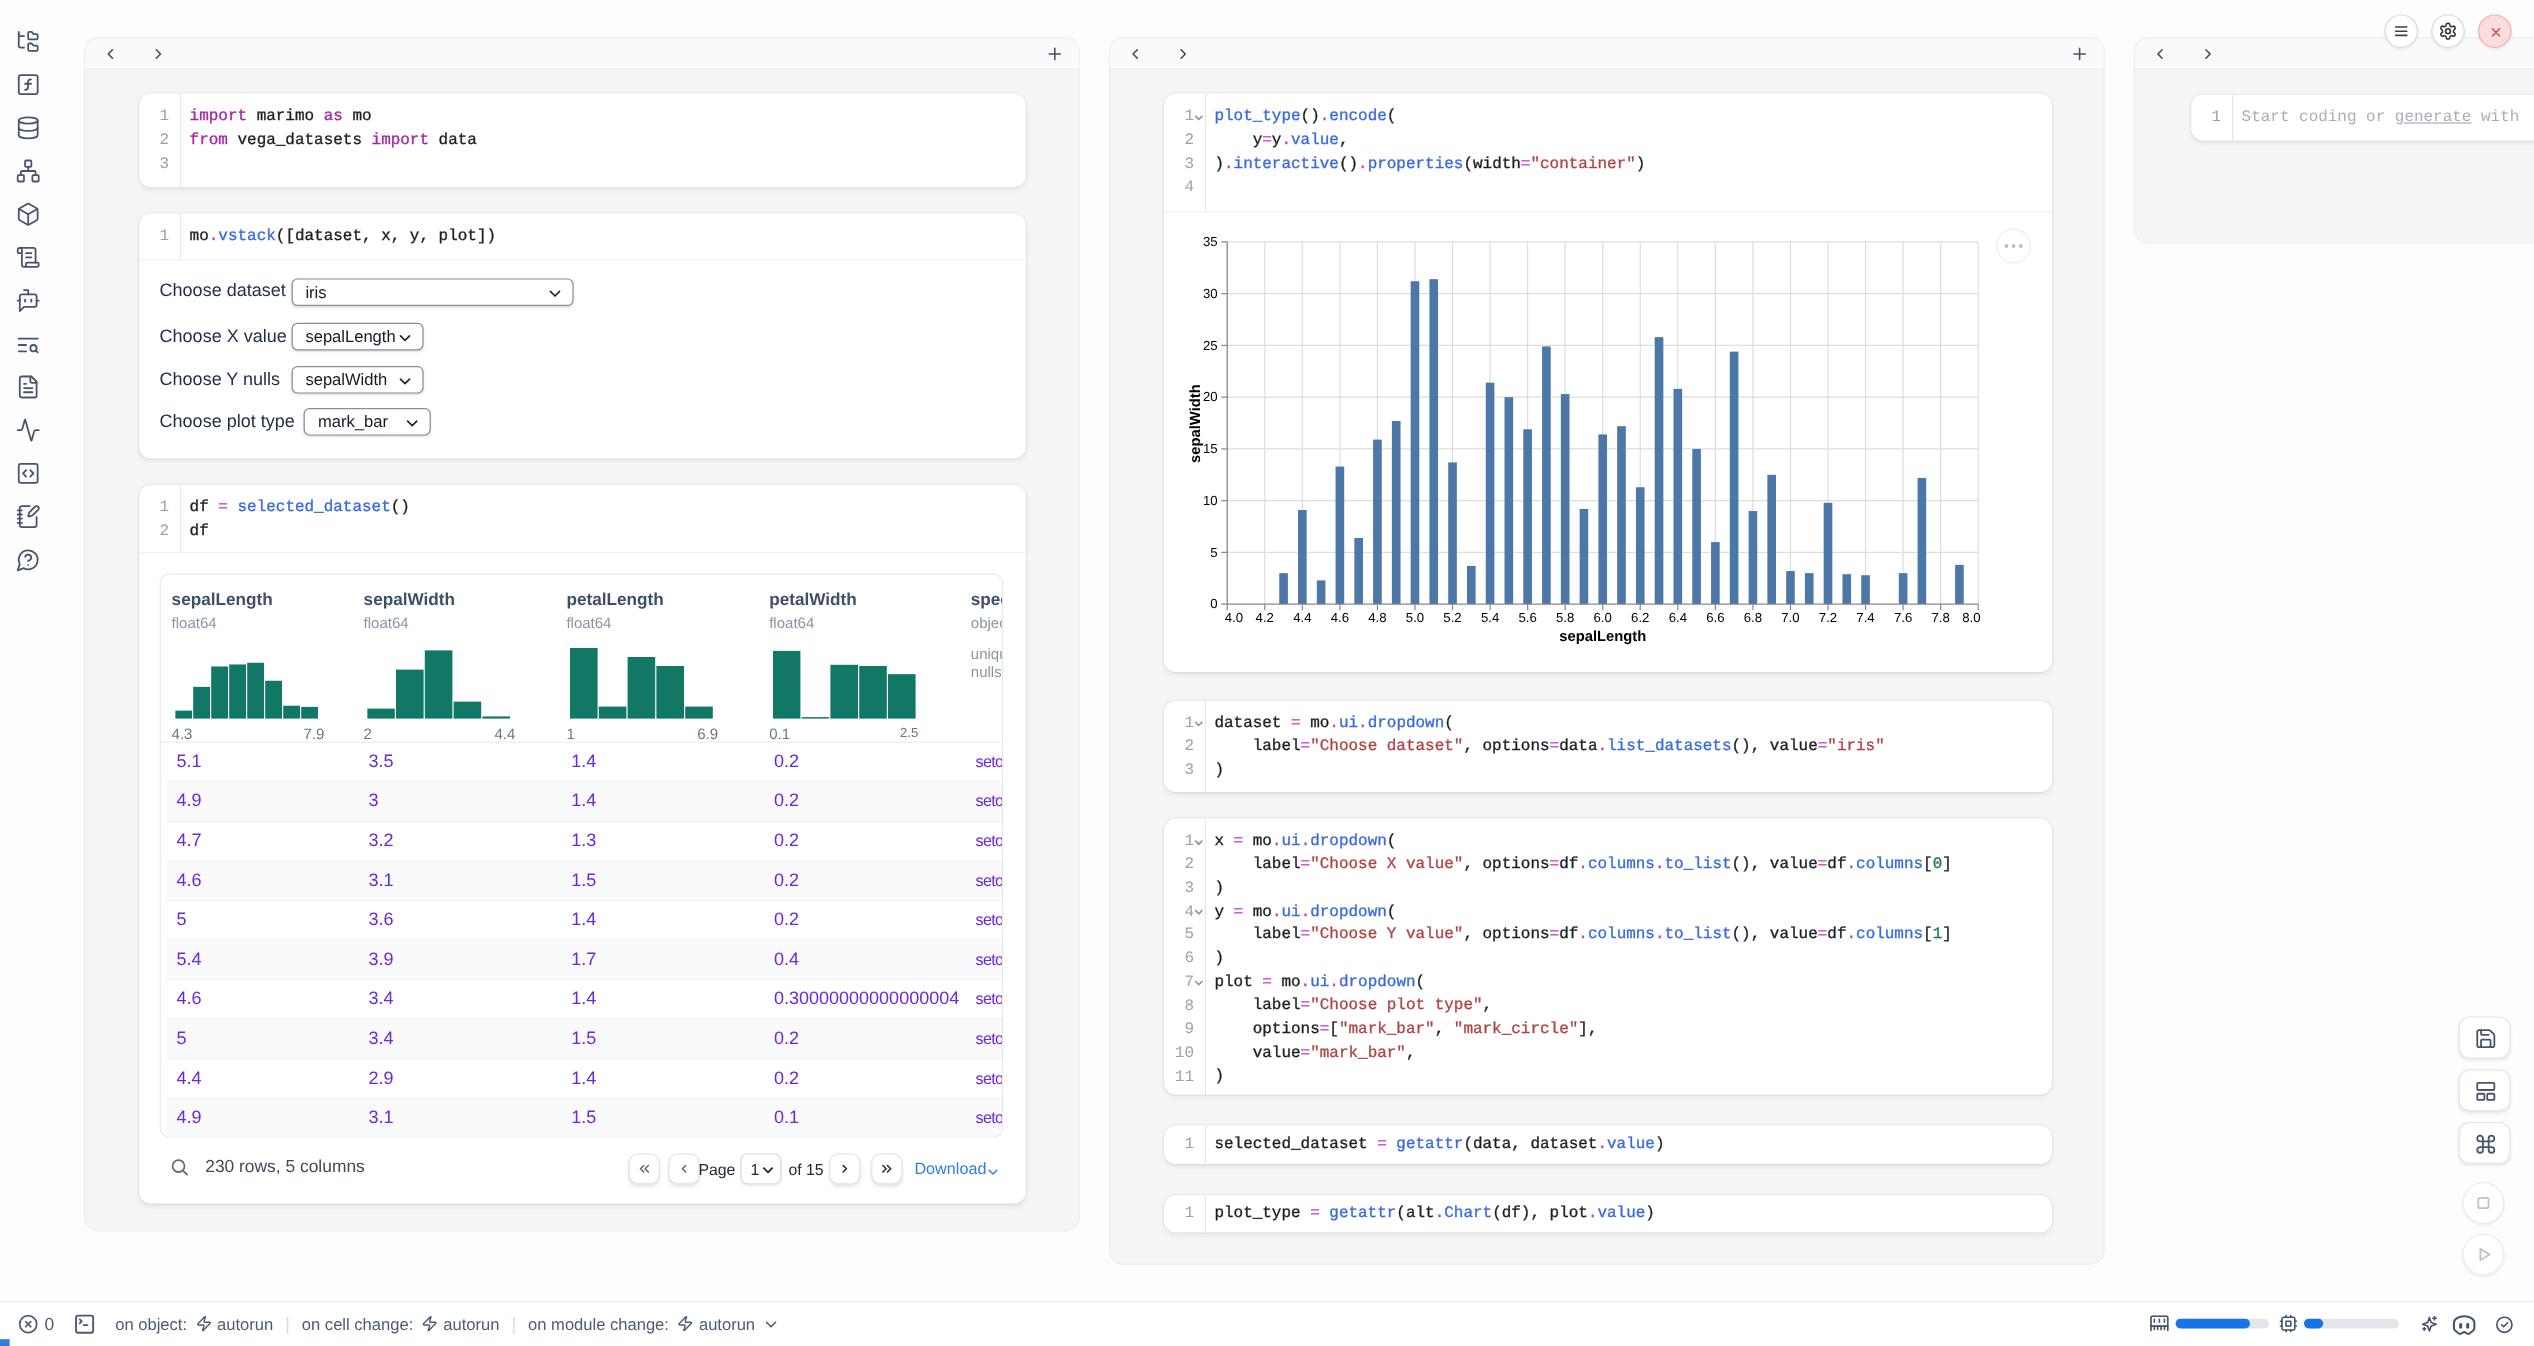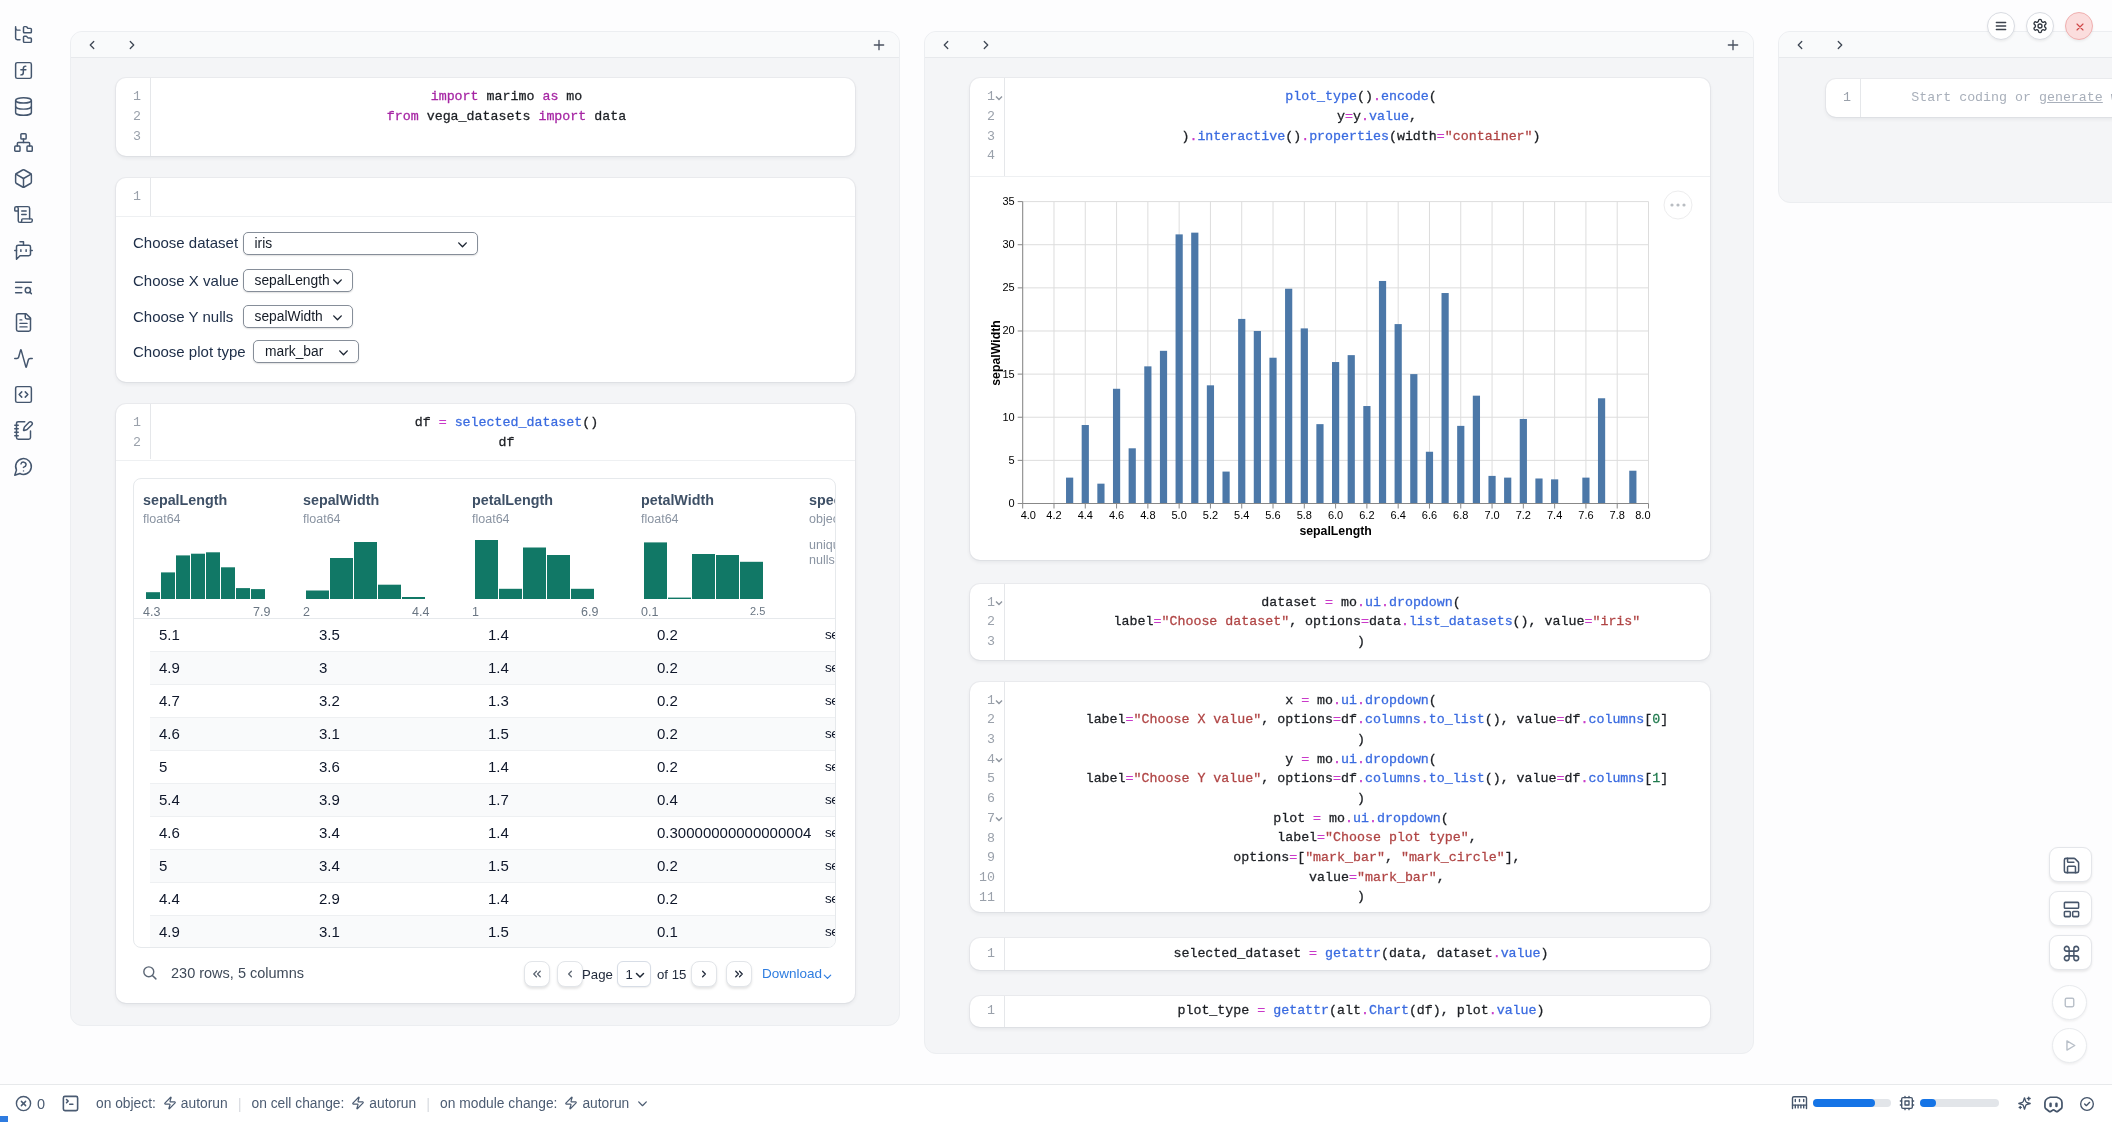--- a/index.html
+++ b/index.html
@@ -9,21 +9,21 @@
     background:#f4f5f7; }
   .colhead { position:absolute; left:0; right:0; top:0; height:26px; background:#f9fafb;
     border-bottom:1px solid #e7e9ec; border-radius:11px 11px 0 0; }
   .cell { position:absolute; background:#ffffff; border-radius:10px;
     box-shadow:0 0 0 1px rgba(15,23,42,.04), 0 2px 4px rgba(15,23,42,.07); }
   .gut { position:absolute; left:0; top:0; bottom:0; width:34px; }
   .gutline { position:absolute; left:34px; top:0; bottom:0; width:1px; background:#e5e7ea; }
   .gut div { text-align:right; padding-right:9px; color:#9aa1ab; position:relative; }
   .gut, .codewrap, .mono { font-family:"Liberation Mono", monospace; font-size:13.3px; line-height:19.7px; }
   .codewrap { position:absolute; left:42px; top:0; right:0; color:#1c1f24; -webkit-text-stroke:0.28px currentColor; }
-  .cl { height:19.7px; white-space:pre;text-align:center; }
+  .cl { height:19.7px; white-space:pre; }
   .k { color:#a626a4; } 
   .f { color:#3a6be0; } 
   .o { color:#c93ac9; } 
   .s { color:#b04545; } 
   .n { color:#1f7a4d; } 
   .fold { position:absolute; left:23px; top:6px; width:10px; height:10px; }
   .divider { position:absolute; left:0; right:0; height:1px; background:#eef0f2; }
   svg { display:block; position:absolute; }
   .ic { stroke:#44566e; stroke-width:1.7; fill:none; stroke-linecap:round; stroke-linejoin:round; }
   .ddbox { position:absolute; height:23px; background:#fff; border:1px solid #868e99; border-radius:5px;
@@ -164,20 +164,23 @@
     <div class="cl"><span class="k">import</span> marimo <span class="k">as</span> mo</div>
     <div class="cl"><span class="k">from</span> vega_datasets <span class="k">import</span> data</div>
   </div>
 </div>
 
 <div class="cell" style="left:116px; top:178px; width:739px; height:204px;">
   <div class="gut" style="padding-top:9.3px; height:38px;">
       <div>1</div>
     </div>
   <div class="gutline" style="bottom:auto; height:38px;"></div>
+  <div class="codewrap" style="top:9.3px;">
+    <div class="cl">mo<span class="o">.</span><span class="f">vstack</span>([dataset, x, y, plot])</div>
+  </div>
   <div class="divider" style="top:38px;"></div>
 
   <div style="position:absolute; left:17px; top:0; font-size:15px; color:#20304a;">
     <div style="position:absolute; left:0; top:56px; white-space:nowrap;">Choose dataset</div>
     <div style="position:absolute; left:0; top:93.5px; white-space:nowrap;">Choose X value</div>
     <div style="position:absolute; left:0; top:129.5px; white-space:nowrap;">Choose Y nulls</div>
     <div style="position:absolute; left:0; top:164.5px; white-space:nowrap;">Choose plot type</div>
   </div>
   <div class="ddbox" style="left:126.5px; top:53.5px; width:235px;">
       <span>iris</span>
@@ -274,21 +277,21 @@
       </svg>
       <div class="tcell" style="left:9px;  top:126px; font-size:12.5px; color:#6a7683;">4.3</div>
       <div class="tcell" style="left:119px; top:126px; font-size:12.5px; color:#6a7683;">7.9</div>
       <div class="tcell" style="left:169px; top:126px; font-size:12.5px; color:#6a7683;">2</div>
       <div class="tcell" style="left:278px; top:126px; font-size:12.5px; color:#6a7683;">4.4</div>
       <div class="tcell" style="left:338px; top:126px; font-size:12.5px; color:#6a7683;">1</div>
       <div class="tcell" style="left:447px; top:126px; font-size:12.5px; color:#6a7683;">6.9</div>
       <div class="tcell" style="left:507px; top:126px; font-size:12.5px; color:#6a7683;">0.1</div>
       <div class="tcell" style="left:616px; top:126px; font-size:11px; color:#6a7683;">2.5</div>
     </div>
-    <div id="trows" style="position:absolute; left:16px; top:140px; width:100%; font-size:15px; color:#0f172a;text-align:right;">
+    <div id="trows" style="position:absolute; left:4px; top:140px; width:100%; font-size:15px; color:#6d28d9;text-align:right;">
       <div style="position:relative; height:33px; background:#ffffff; border-bottom:1px solid #eef0f2;">
           <span class="tcell" style="left:9px; top:7px;">5.1</span>
           <span class="tcell" style="left:169px; top:7px;">3.5</span>
           <span class="tcell" style="left:338px; top:7px;">1.4</span>
           <span class="tcell" style="left:507px; top:7px;">0.2</span>
           <span class="tcell" style="left:675px; top:8px; font-size:13.5px; letter-spacing:-0.6px;">setosa</span>
         </div>
       <div style="position:relative; height:33px; background:#f9fafb; border-bottom:1px solid #eef0f2;">
           <span class="tcell" style="left:9px; top:7px;">4.9</span>
           <span class="tcell" style="left:169px; top:7px;">3</span>

